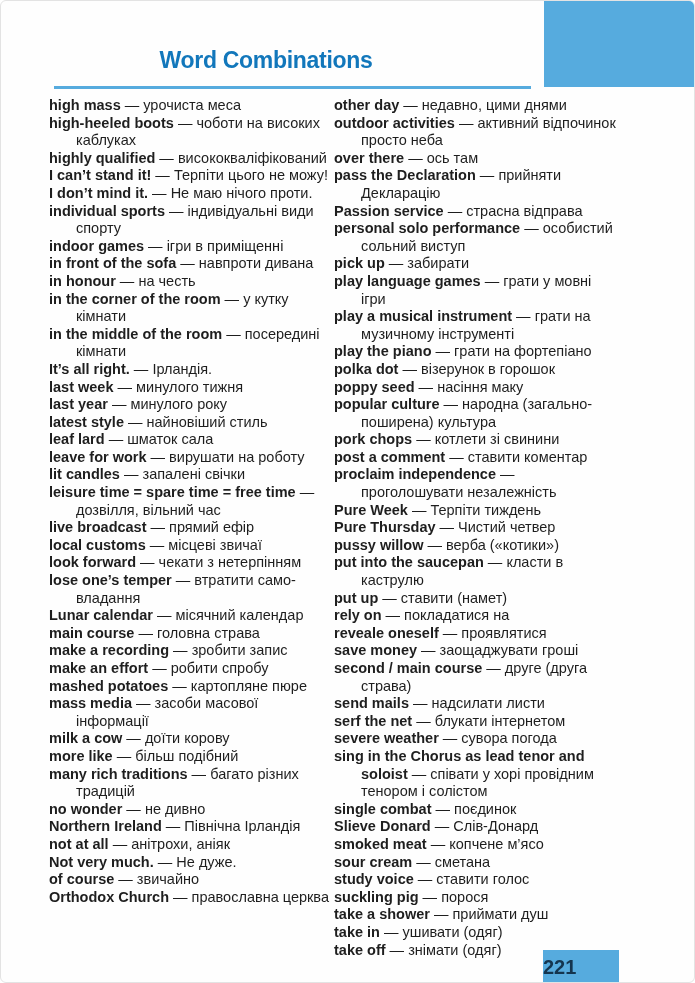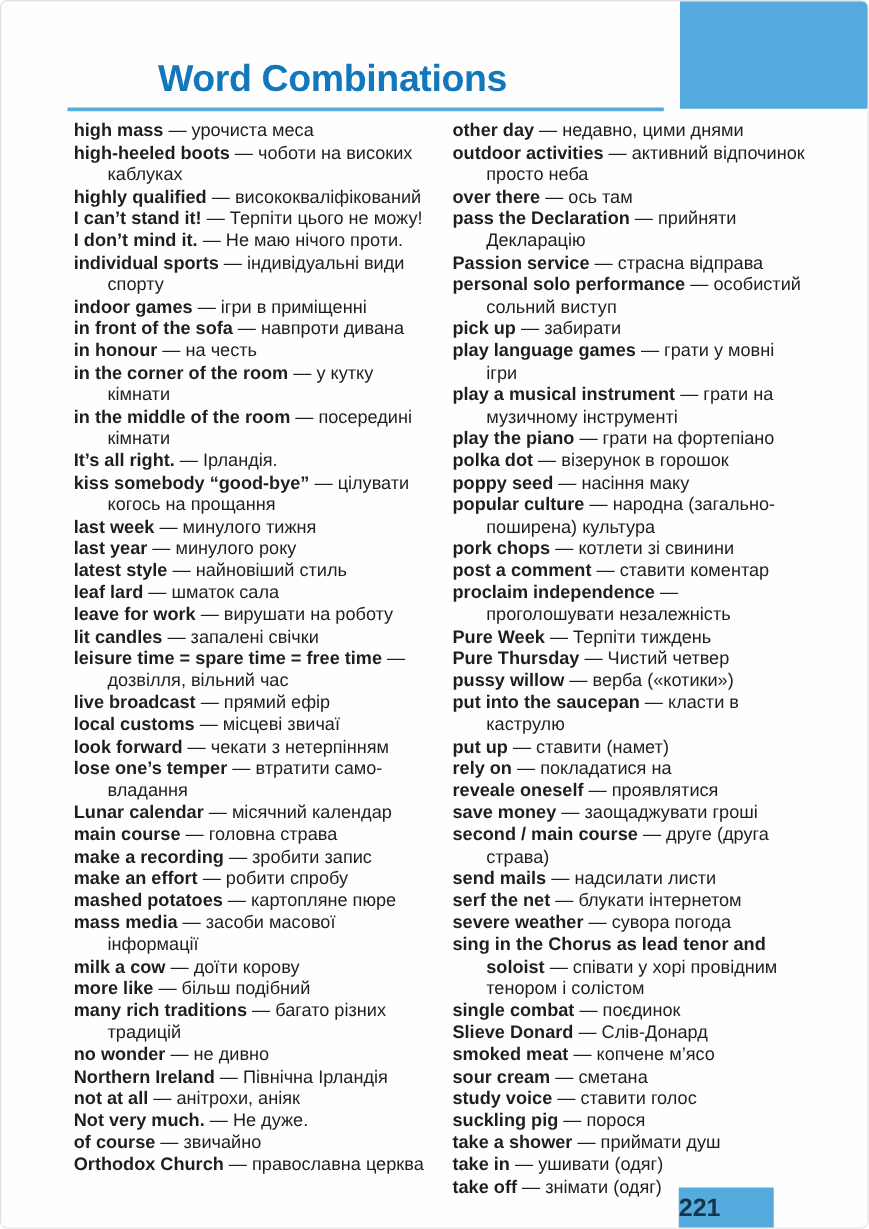--- a/index.html
+++ b/index.html
@@ -14,30 +14,30 @@
     border-radius:6px;
     overflow:hidden;
   }
   .corner-block {
     position:absolute; left:543px; top:0; width:152px; height:86px;
     background:var(--accent);
   }
   .title {
     position:absolute; left:0; top:46px; width:530px; margin:0;
     text-align:center;
-    font-size:30px; font-weight:700; letter-spacing:-0.3px;
+    font-size:23px; font-weight:700; letter-spacing:-0.3px;
     color:var(--title-blue);
   }
   .rule {
     position:absolute; left:53px; top:85px; width:477px; height:3px;
     background:var(--accent);
   }
   .columns {
-    position:absolute; left:58px; top:96px; width:588px;
-    display:flex; gap:18px;
+    position:absolute; left:48px; top:96px; width:588px;
+    display:flex; 
   }
   .col { width:285px; font-size:14.5px; line-height:17.6px; }
   .entry {
     padding-left:27px; text-indent:-27px;
     margin:0;
   }
   .entry b { font-weight:700; }
   .page-number {
     position:absolute; left:542px; top:949px; width:76px; height:34px;
     background:var(--accent);
@@ -59,21 +59,20 @@
         <div class="entry"><b>highly qualified</b><span> — </span><span>висококваліфікований</span></div>
         <div class="entry"><b>I can’t stand it!</b><span> — </span><span>Терпіти цього не можу!</span></div>
         <div class="entry"><b>I don’t mind it.</b><span> — </span><span>Не маю нічого проти.</span></div>
         <div class="entry"><b>individual sports</b><span> — </span><span>індивідуальні види спорту</span></div>
         <div class="entry"><b>indoor games</b><span> — </span><span>ігри в приміщенні</span></div>
         <div class="entry"><b>in front of the sofa</b><span> — </span><span>навпроти дивана</span></div>
         <div class="entry"><b>in honour</b><span> — </span><span>на честь</span></div>
         <div class="entry"><b>in the corner of the room</b><span> — </span><span>у кутку кімнати</span></div>
         <div class="entry"><b>in the middle of the room</b><span> — </span><span>посередині кімнати</span></div>
         <div class="entry"><b>It’s all right.</b><span> — </span><span>Ірландія.</span></div>
-        <div class="entry"><b>kiss somebody “good-bye”</b><span> — </span><span>цілувати когось на прощання</span></div>
         <div class="entry"><b>last week</b><span> — </span><span>минулого тижня</span></div>
         <div class="entry"><b>last year</b><span> — </span><span>минулого року</span></div>
         <div class="entry"><b>latest style</b><span> — </span><span>найновіший стиль</span></div>
         <div class="entry"><b>leaf lard</b><span> — </span><span>шматок сала</span></div>
         <div class="entry"><b>leave for work</b><span> — </span><span>вирушати на роботу</span></div>
         <div class="entry"><b>lit candles</b><span> — </span><span>запалені свічки</span></div>
         <div class="entry"><b>leisure time = spare time = free time</b><span> — </span><span>дозвілля, вільний час</span></div>
         <div class="entry"><b>live broadcast</b><span> — </span><span>прямий ефір</span></div>
         <div class="entry"><b>local customs</b><span> — </span><span>місцеві звичаї</span></div>
         <div class="entry"><b>look forward</b><span> — </span><span>чекати з нетерпінням</span></div>

